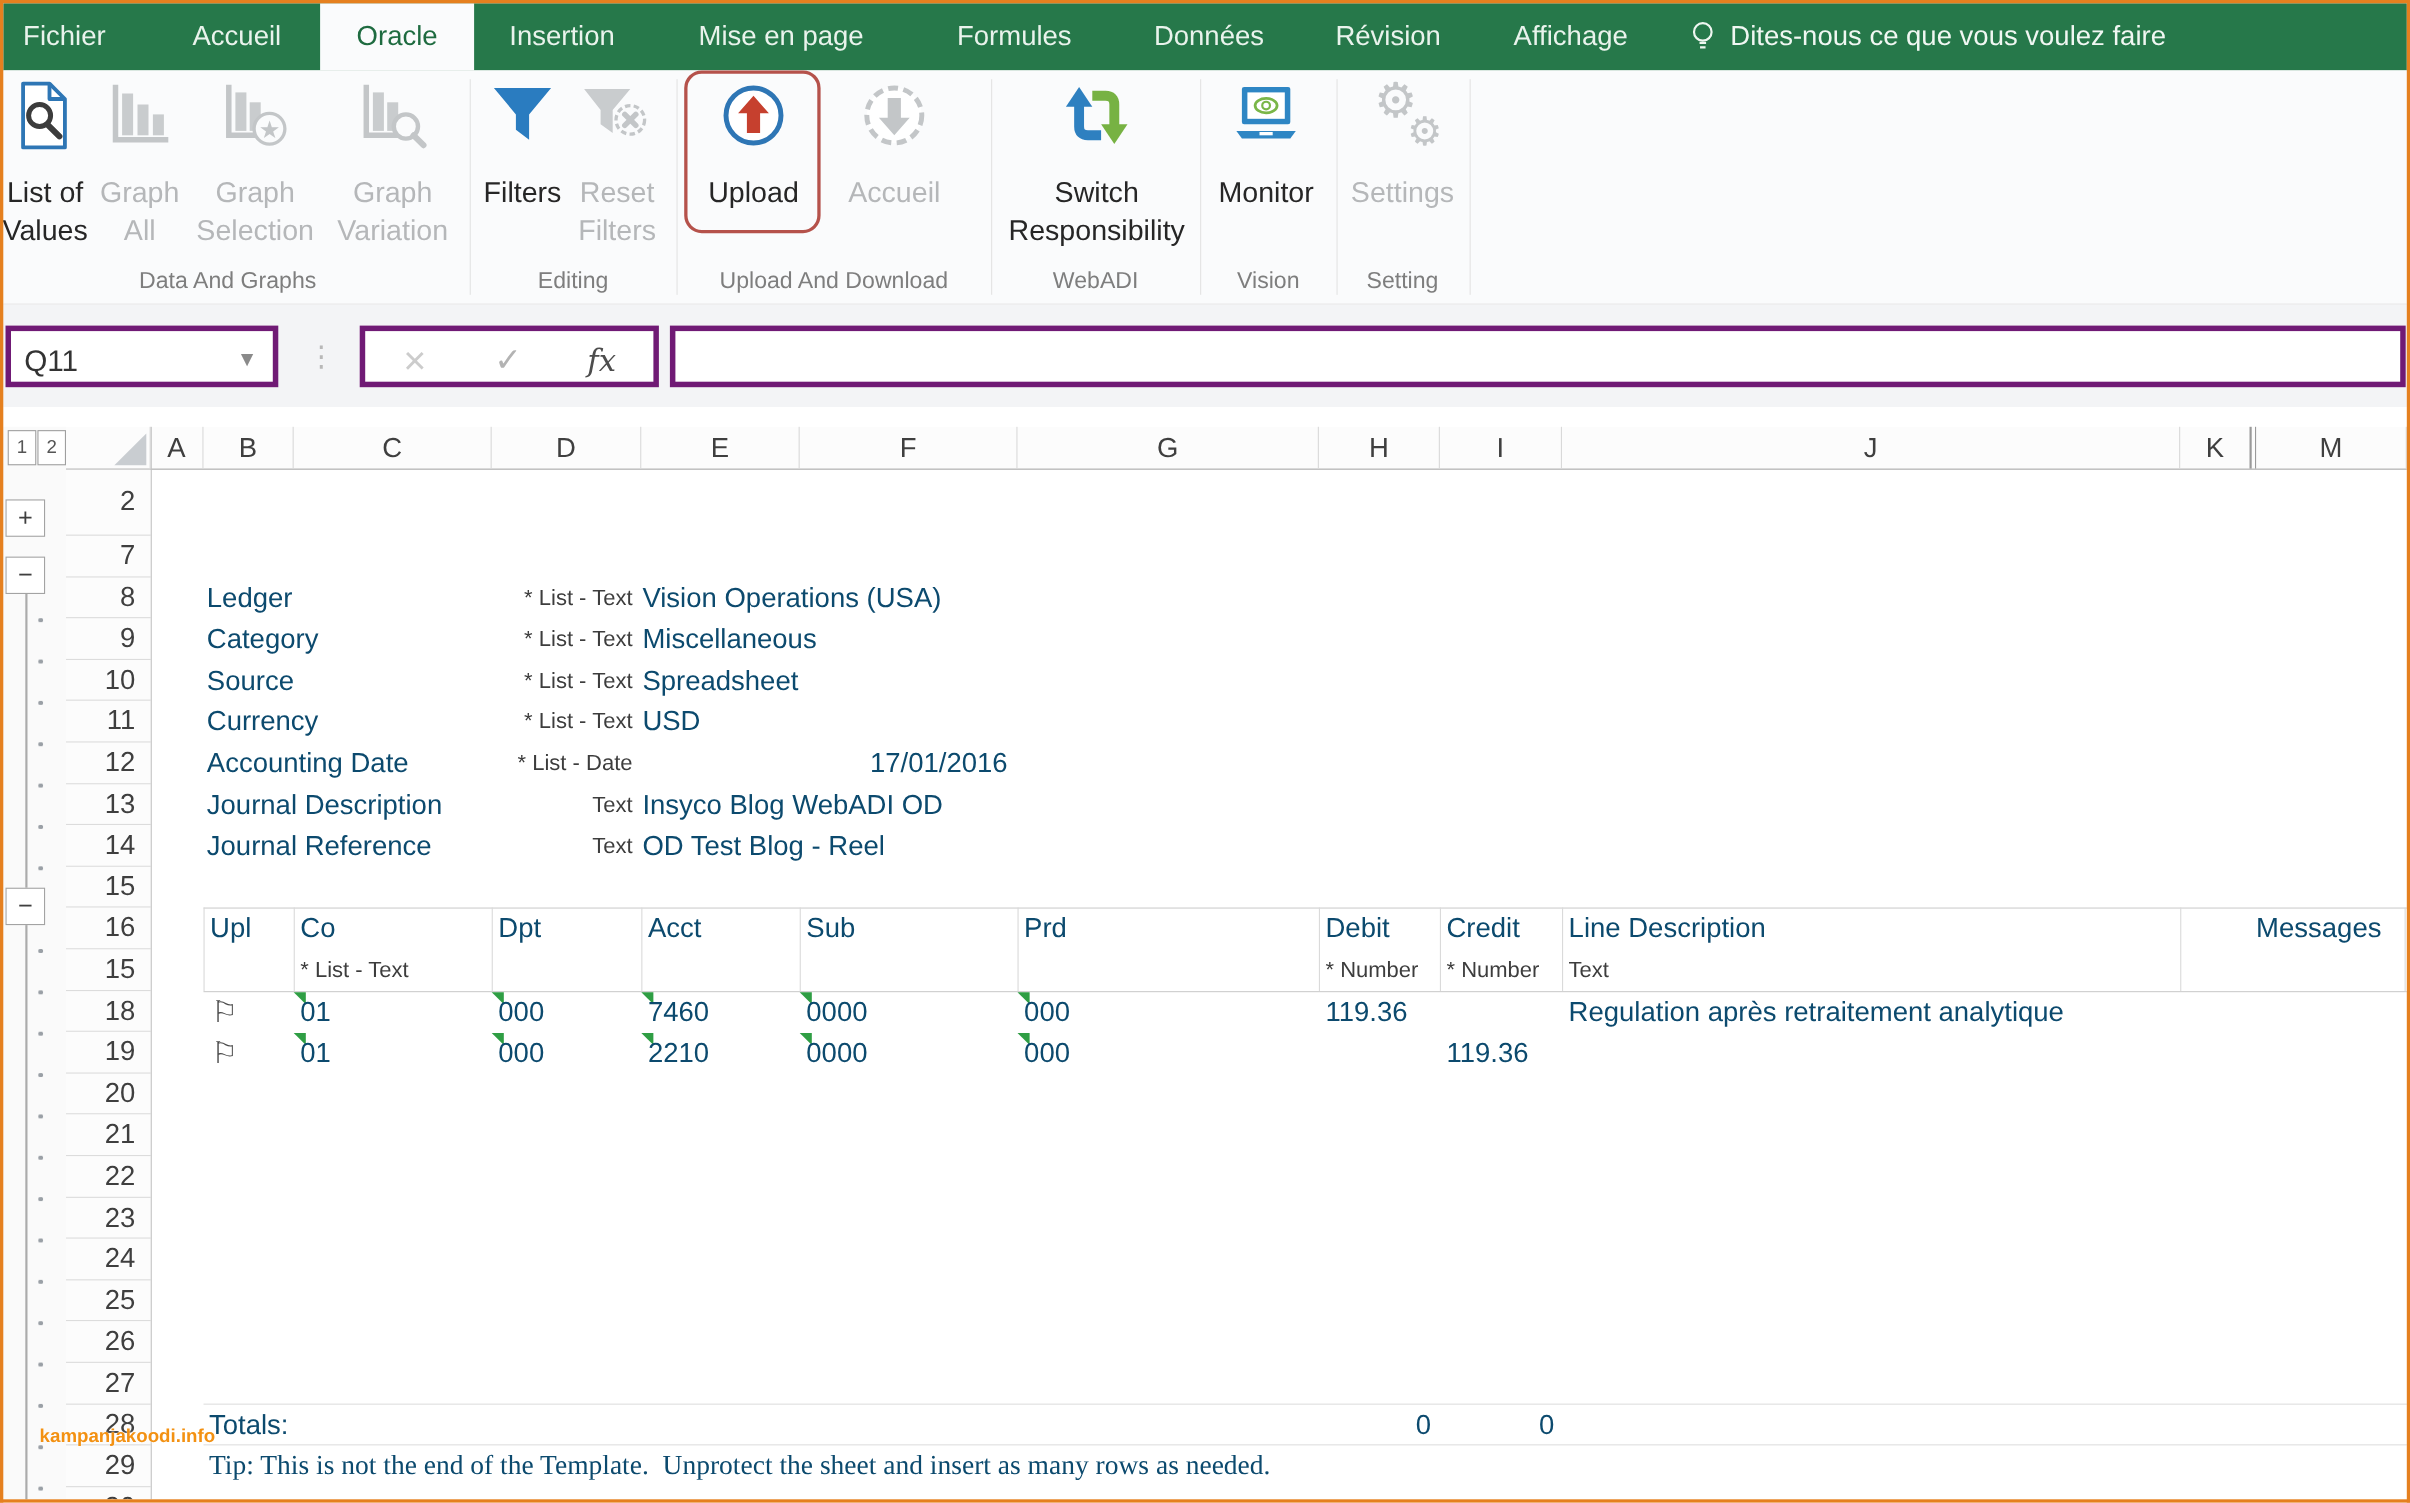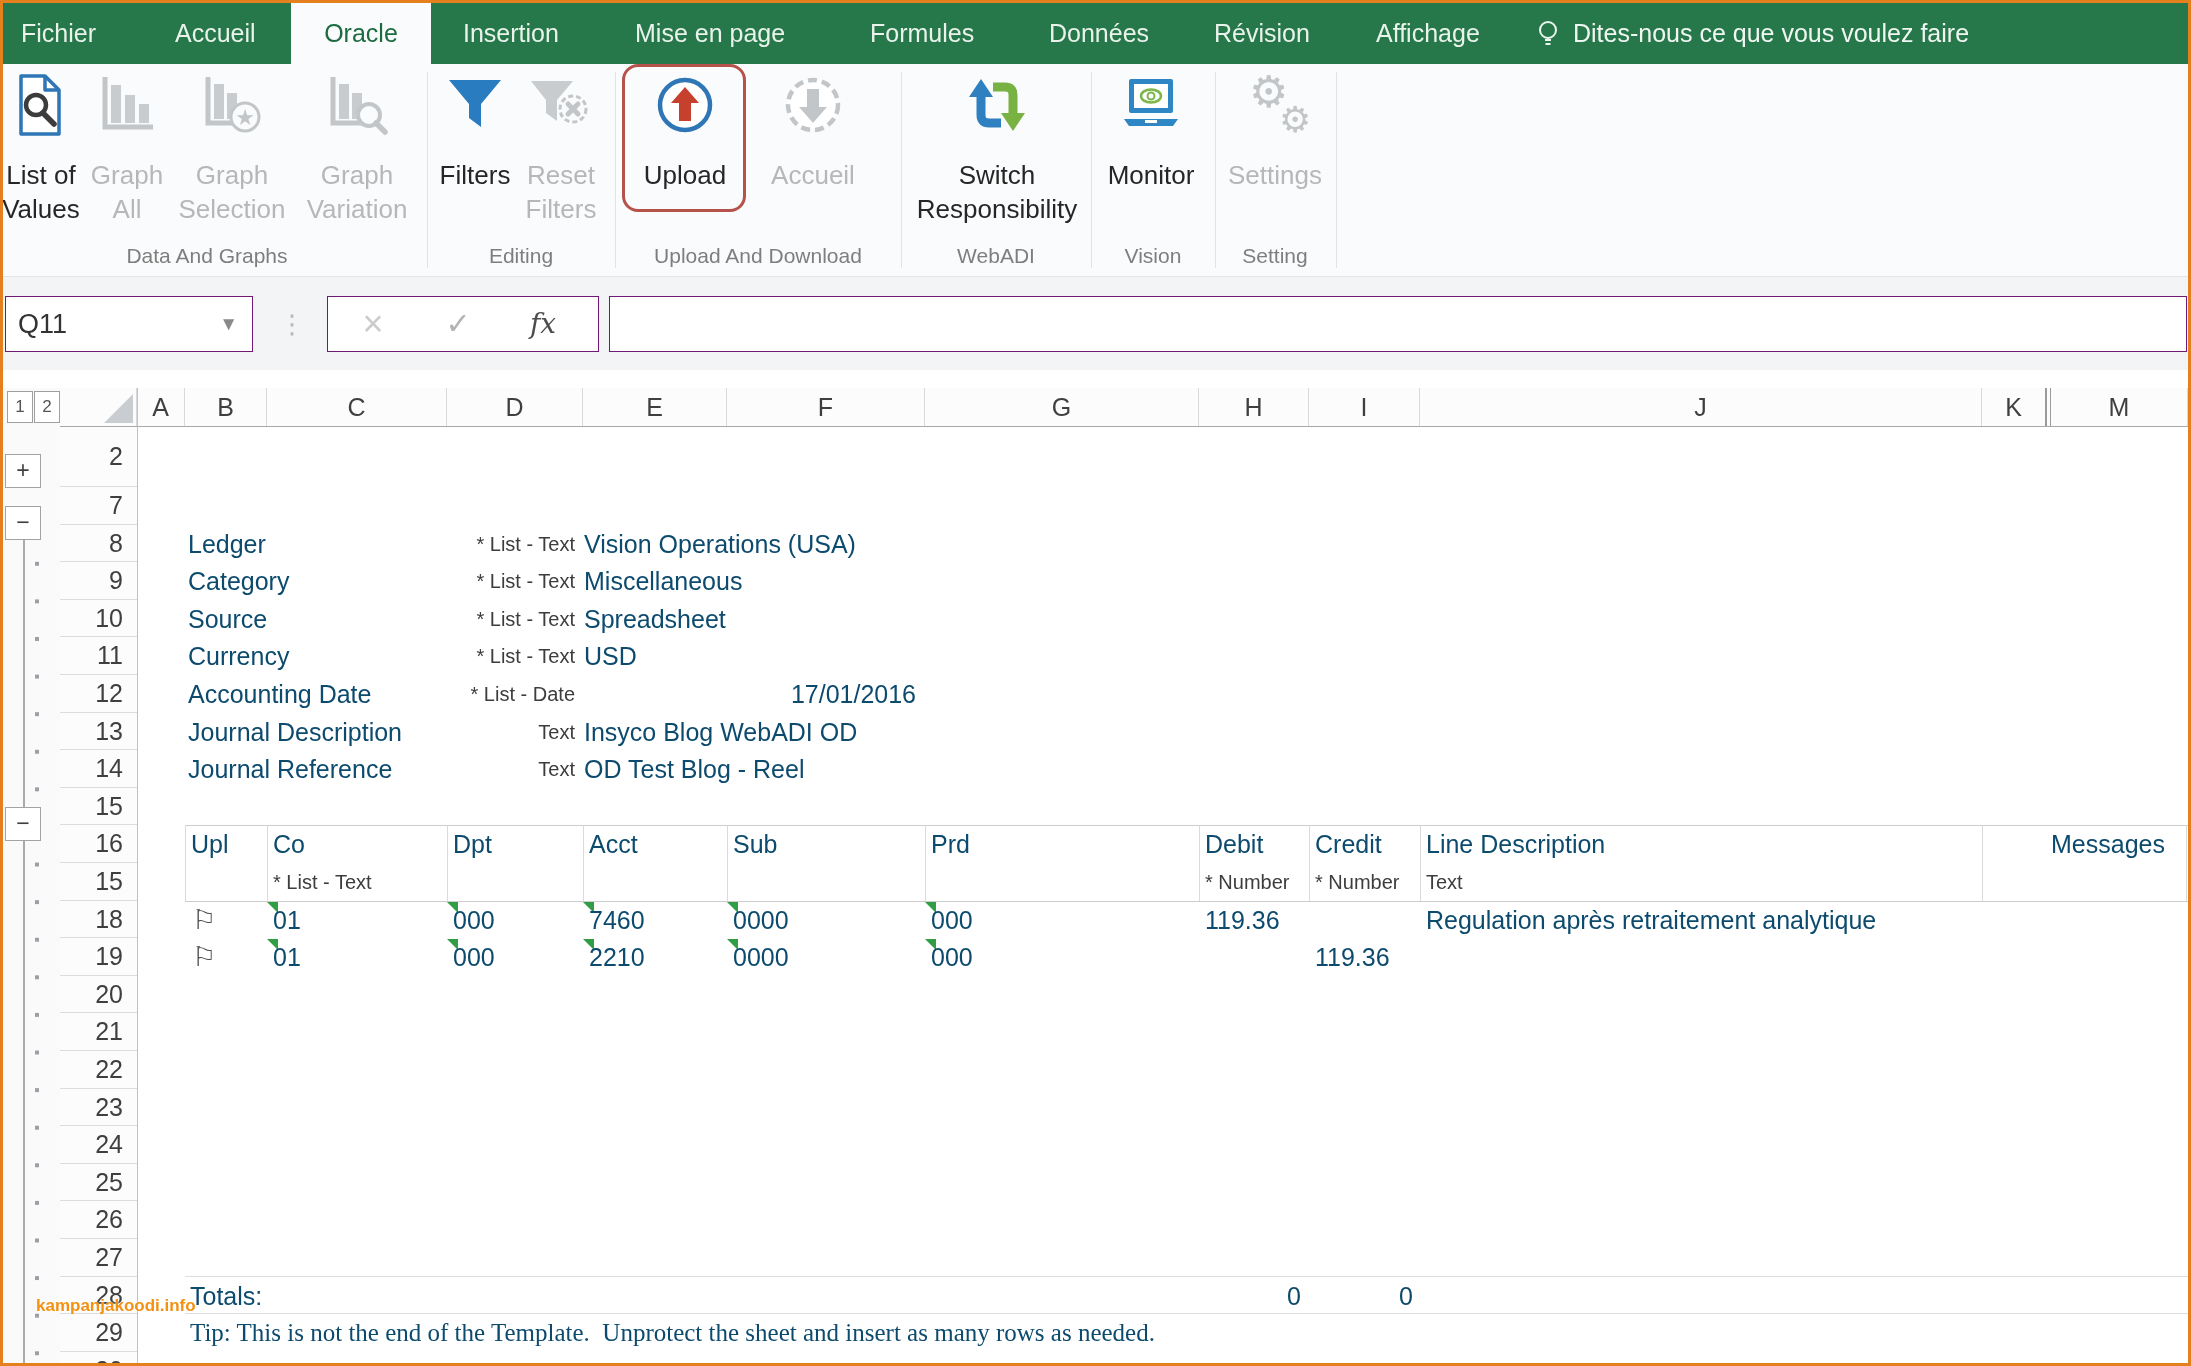--- a/index.html
+++ b/index.html
@@ -25,21 +25,21 @@
   .rlabel { position:absolute; width:200px; text-align:center; font-size:26px; height:34px; line-height:34px; color:#262626; white-space:nowrap; }
   .rlabel.dis { color:#b5b7b9; }
   .l1 { top:94px; } .l2 { top:128px; }
   .ricon { position:absolute; top:8px; width:64px; height:66px; }
   #upload-highlight { position:absolute; left:619px; top:0px; width:124px; height:148px;
        border:3px solid #b5524b; border-radius:16px; }
   .gear-glyph { position:absolute; color:#c3c6c8; line-height:1; }
 
   
   #fbar { position:absolute; left:3px; top:277px; width:2185px; height:93px; background:#f3f4f6; }
-  .fbox { position:absolute; top:19px; height:56px; background:#fff; border:1px solid #701a75; }
+  .fbox { position:absolute; top:19px; height:56px; background:#fff; border:5px solid #701a75; }
   #namebox-text { position:absolute; left:12px; top:0; height:54px; line-height:54px; font-size:27px; color:#333; }
   #namebox-arrow { position:absolute; right:14px; top:0; height:54px; line-height:54px; font-size:19px; color:#8a8a8a; }
   #fbar-dots { position:absolute; left:276px; top:19px; height:56px; line-height:56px; font-size:26px; color:#b8b8b8; }
   .fbtn { position:absolute; top:0; height:54px; line-height:54px; text-align:center; width:70px; }
   #cancel-glyph { left:10px; font-size:36px; color:#cccccc; }
   #enter-glyph  { left:95px; font-size:30px; color:#b3b3b3; }
   #fx-glyph { left:180px; font-size:28px; color:#4d4d4d; font-style:italic; font-family:"DejaVu Serif", serif; }
 
   
   #sheet { position:absolute; left:3px; top:370px; width:2185px; height:993px; background:#fff; }

